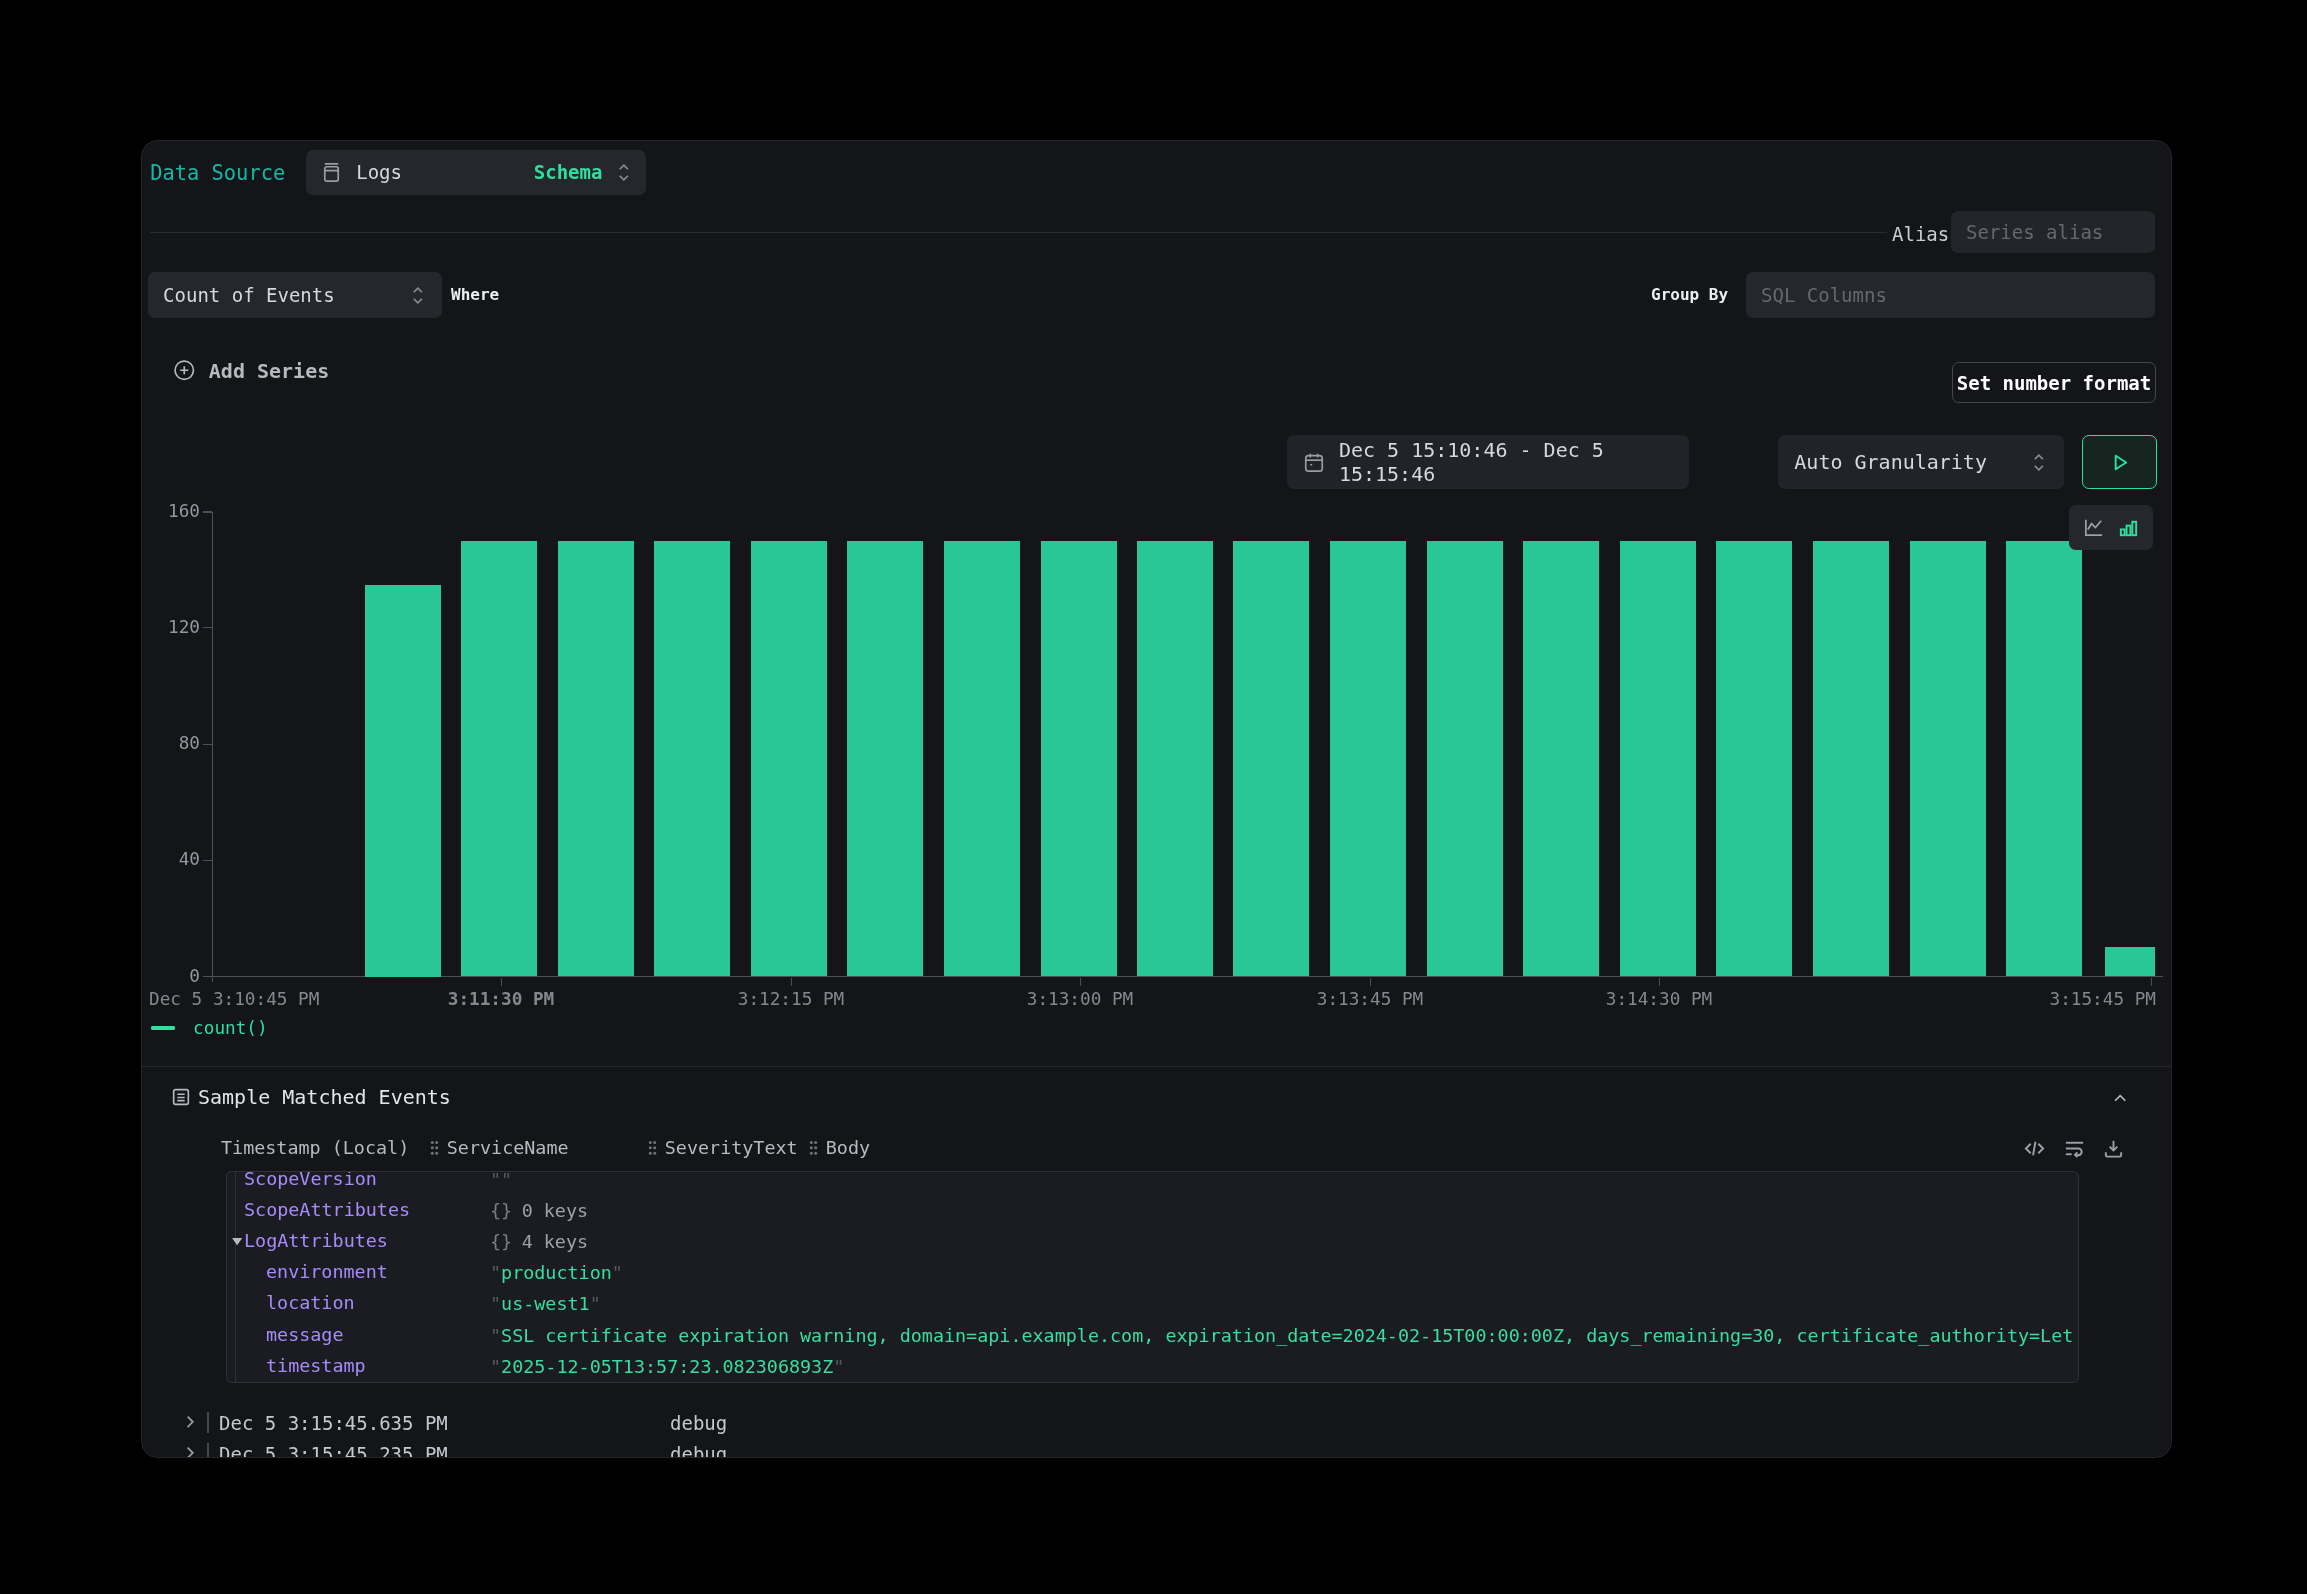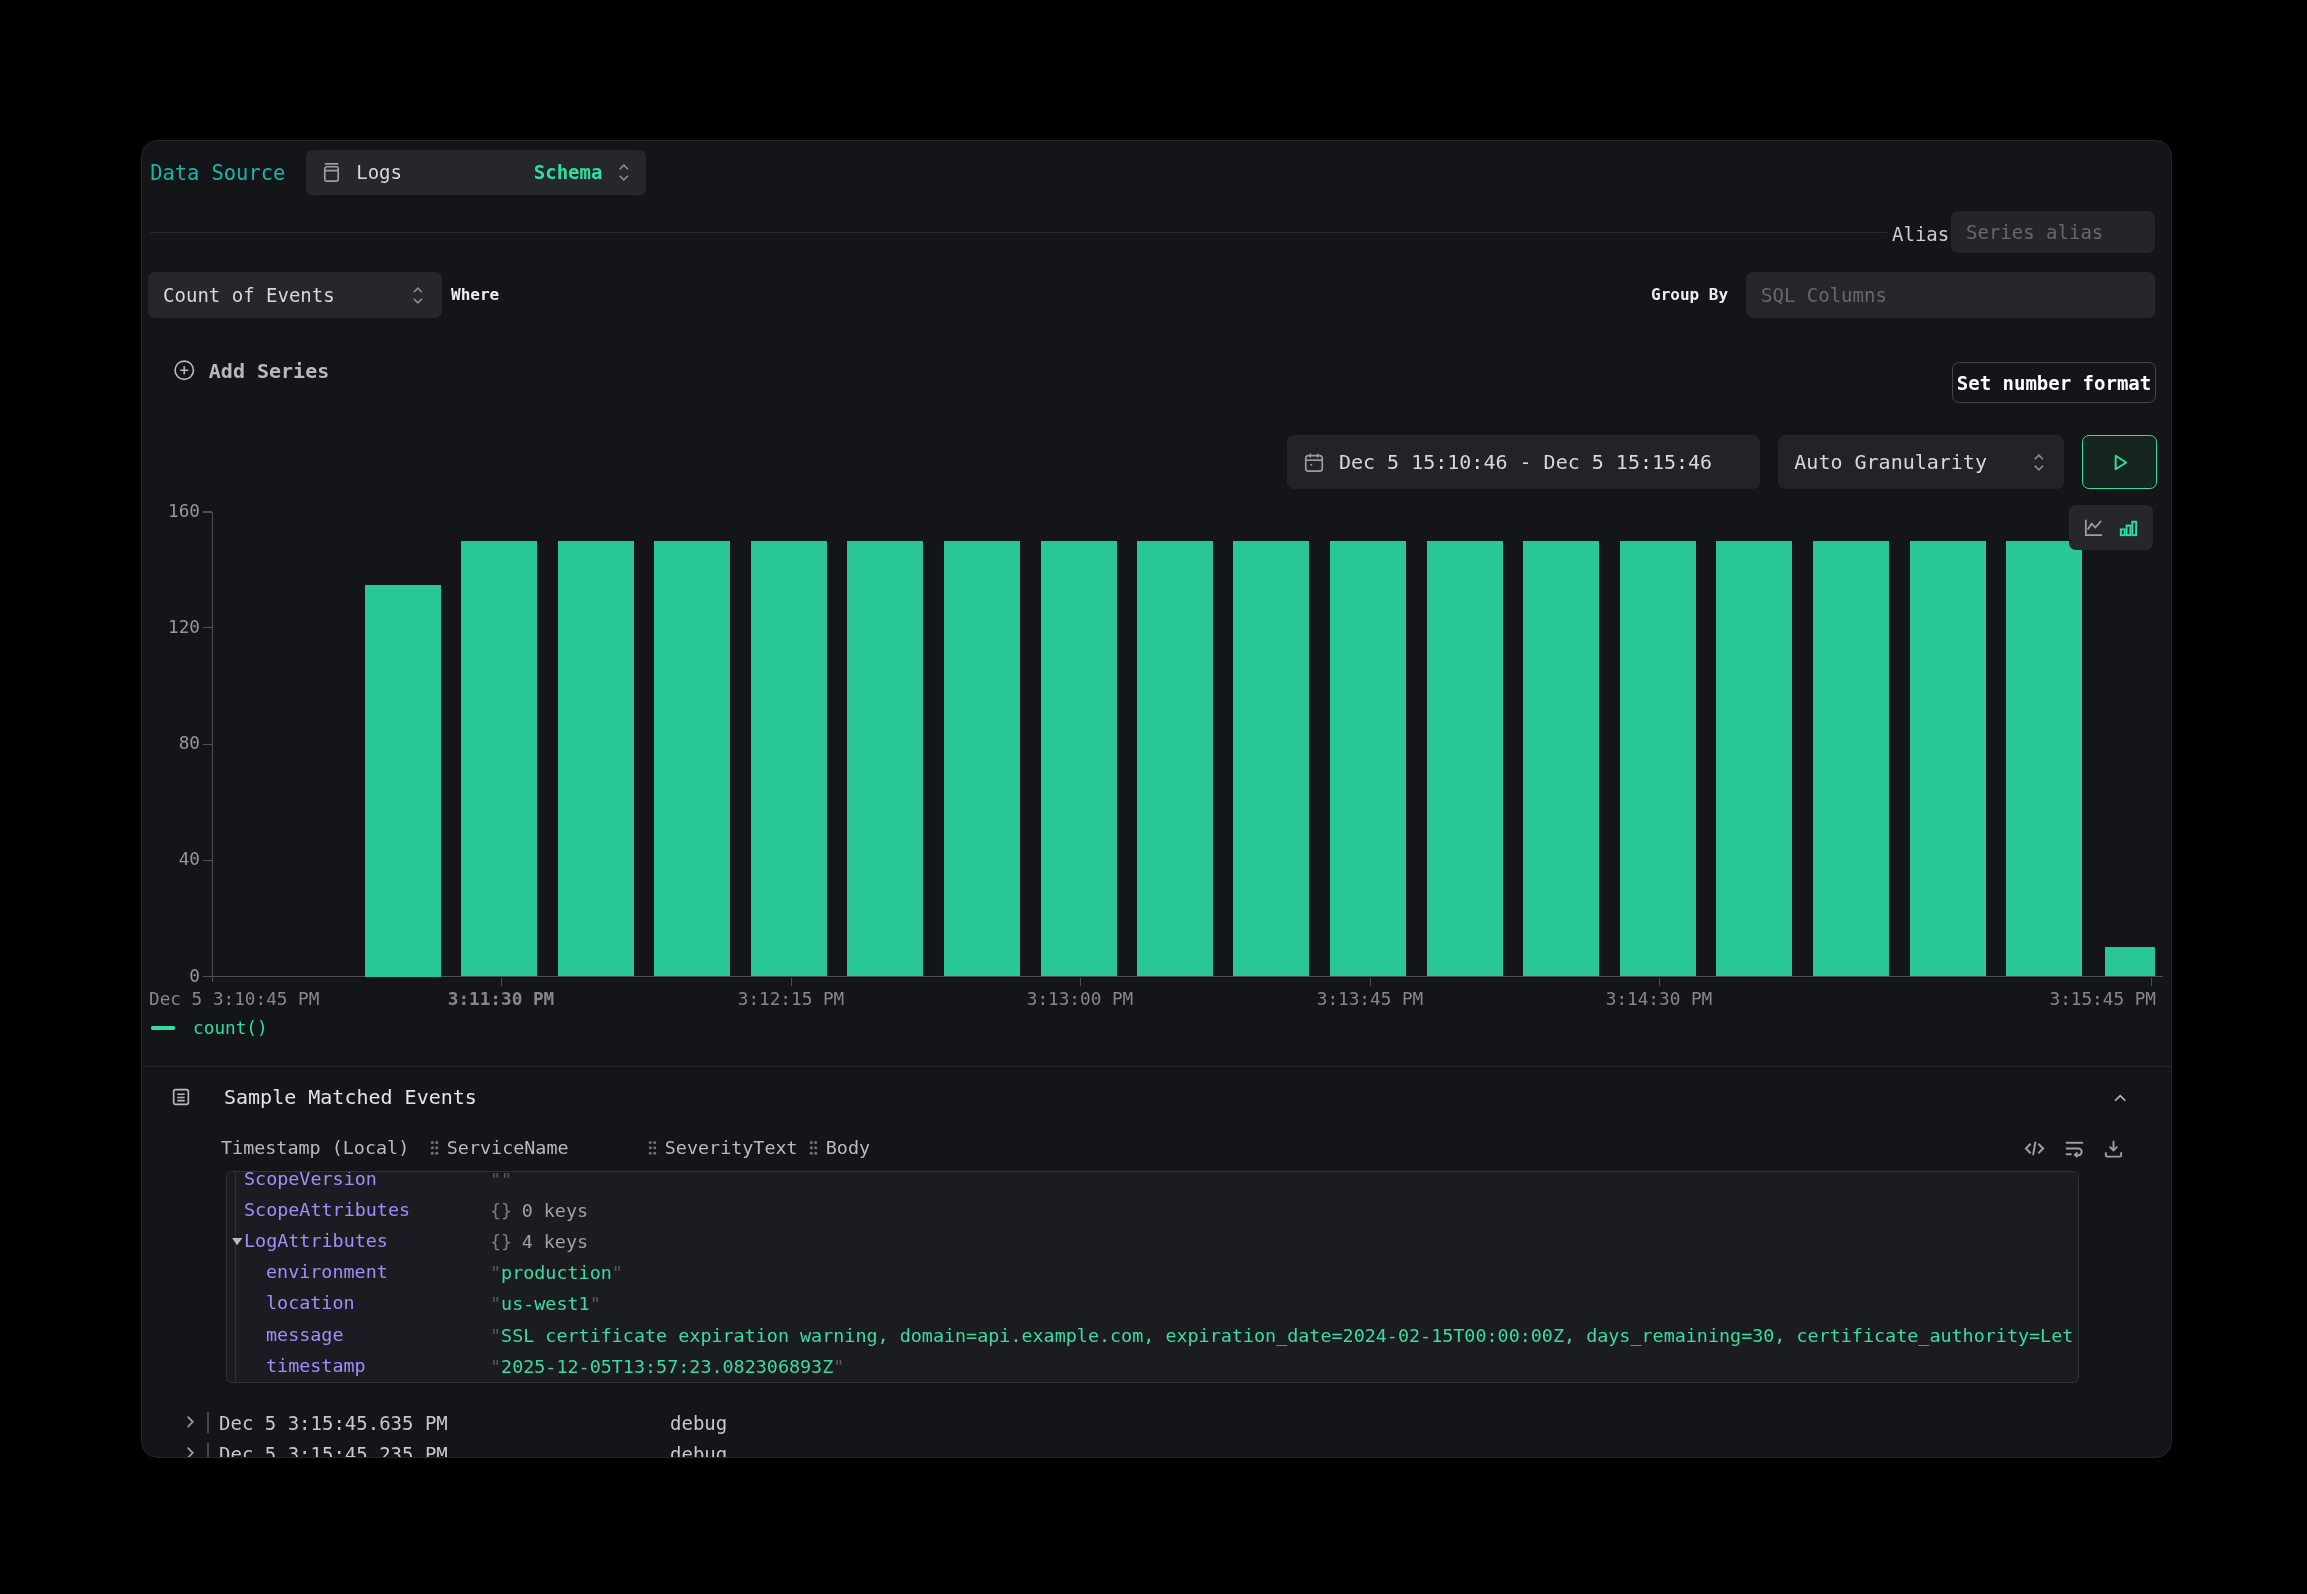--- a/index.html
+++ b/index.html
@@ -108,21 +108,21 @@
     <span>
       <svg width="24.5" height="24.5" viewBox="0 0 24 24" fill="none" stroke="#b7b9bf" stroke-width="1.6">
         <circle cx="12" cy="12" r="9"></circle>
           <path d="M12 8v8M8 12h8"></path>
       </svg>
     </span>
     <span style="color:#b7b9bf; font-size:20px; font-weight:600;">Add Series</span>
   </div>
   <button class="abs btn-outline" style="left:1810px; top:221px; width:204px; height:41px;">Set number format</button>
 
-  <div class="abs pillbox" style="left:1145px; top:294px; width:473px; height:54px; padding:0 16.3px; gap:13.6px;">
+  <div class="abs pillbox" style="left:1145px; top:294px; width:402px; height:54px; padding:0 16.3px; gap:13.6px;">
     <span>
       <svg width="22" height="22" viewBox="0 0 24 24" fill="none" stroke="#9a9da3" stroke-width="1.8">
         <rect x="3" y="5" width="18" height="17" rx="3"></rect>
           <path d="M3 10h18"></path>
           <path d="M8 3v4M16 3v4"></path>
           <path d="M8 15h2"></path>
       </svg>
     </span>
     <span>Dec 5 15:10:46 - Dec 5 15:15:46</span>
   </div>
@@ -211,21 +211,21 @@
         <div class="xtick-mark" style="left: 1939px;"></div>
       </div>
   </div>
 
   <div class="abs" style="left:8.9px; top:877px; display:flex; align-items:center; gap:17.7px;">
     <span class="legend-dash"></span>
     <span class="accent" style="font-size:17.7px;">count()</span>
   </div>
 
   <div class="abs" style="left:0; top:925px; width:2031px; height:0.7px; background:#26272c;"></div>
-  <div class="abs" style="left:28px; top:944px; display:flex; align-items:center; gap:32px;">
+  <div class="abs" style="left:28px; top:944px; display:flex; align-items:center; gap:6px;">
     <span>
       <svg width="22" height="22" viewBox="0 0 24 24" fill="none" stroke="#b8bac0" stroke-width="1.8">
         <rect x="4" y="4" width="16" height="16" rx="2"></rect>
           <path d="M8 9h8M8 12.5h8M8 16h8"></path>
       </svg>
     </span>
     <span style="color:#e4e5e9; font-size:20px;">Sample Matched Events</span>
   </div>
   <span class="abs" style="right:41px; top:947px; cursor:pointer;">
     <svg width="20.4" height="20.4" viewBox="0 0 24 24" fill="none" stroke="#b8bac0" stroke-width="2">

